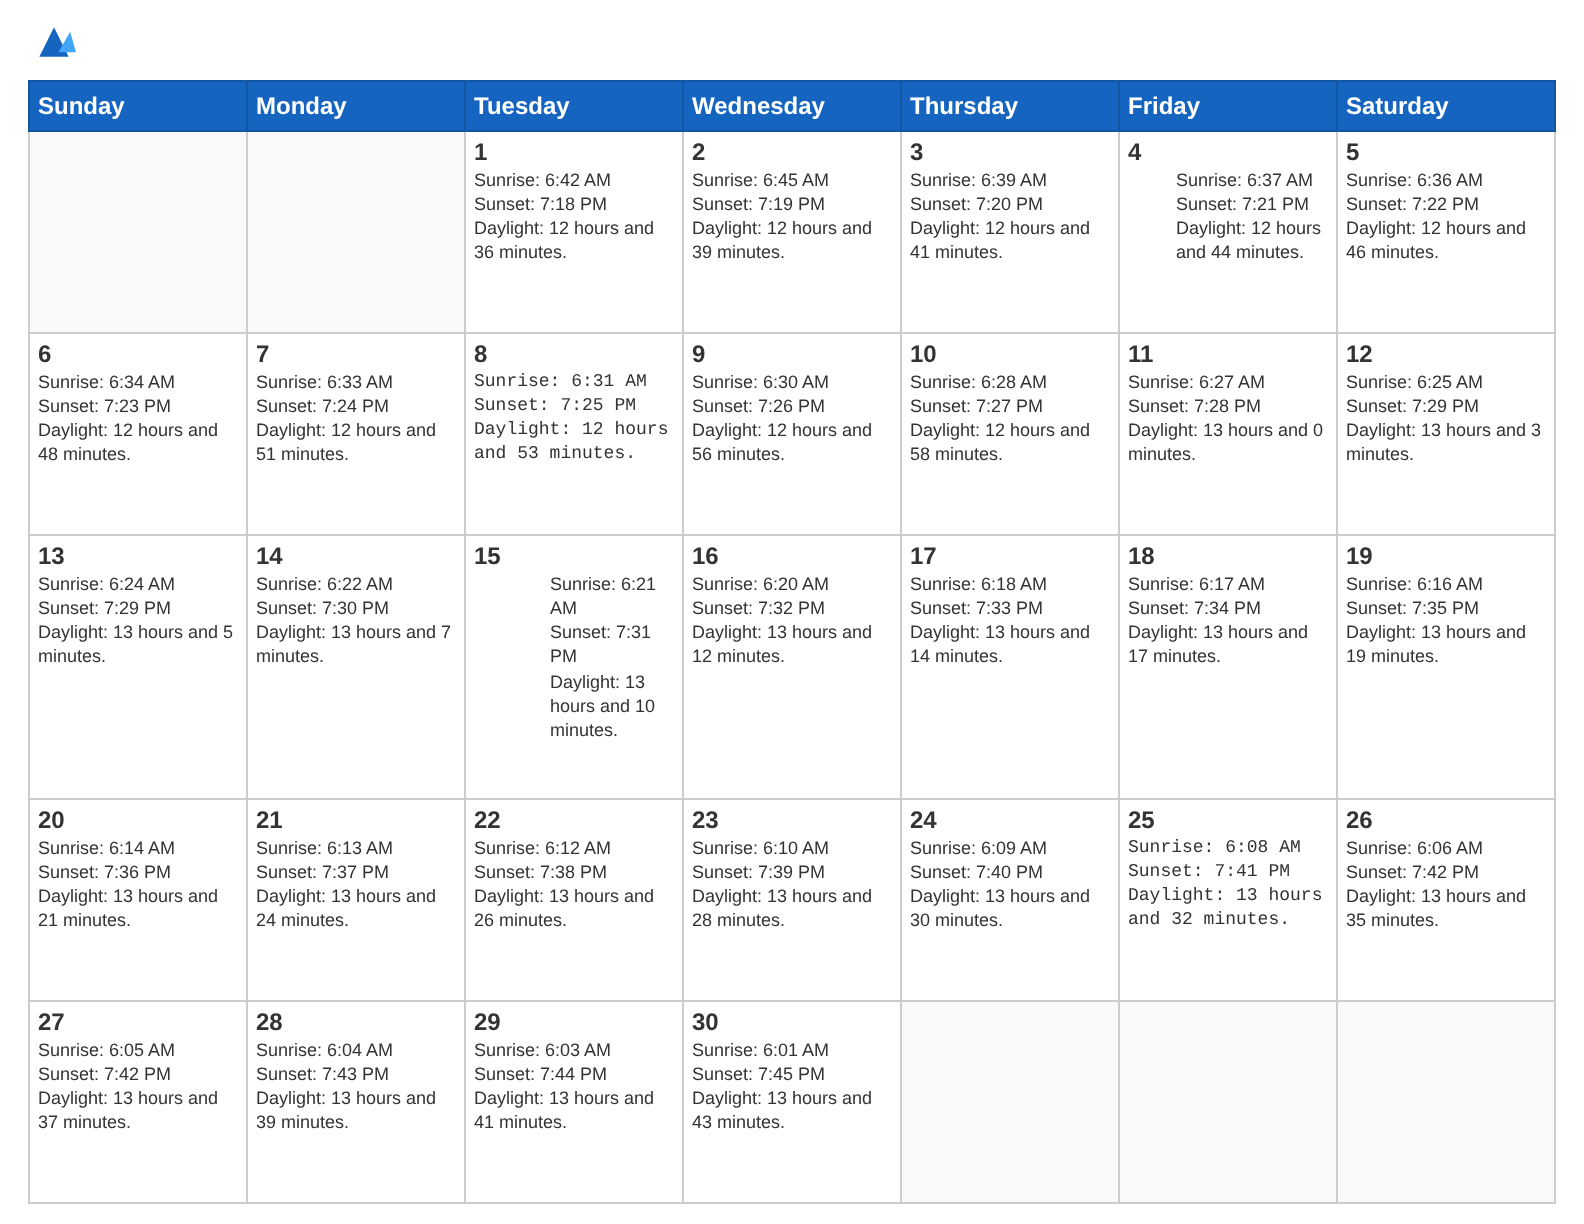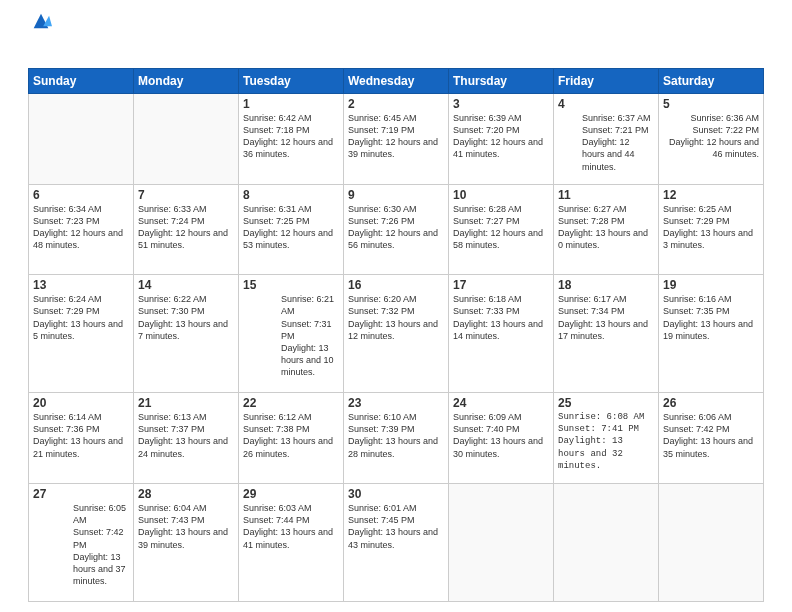--- a/index.html
+++ b/index.html
@@ -6,24 +6,23 @@
     body {
       font-family: Arial, sans-serif;
       background: #fff;
       width: 792px;
       height: 612px;
       overflow: hidden;
     }
     .page {
       width: 792px;
       height: 612px;
-      padding: 10px 28px;
+      padding: 10px 14px;
       display: flex;
       flex-direction: column;
-      gap: 28px;
     }
     .header {
       display: flex;
       justify-content: space-between;
       align-items: flex-start;
       margin-bottom: 8px;
     }
     .logo {
       display: flex;
       align-items: center;
@@ -151,41 +150,41 @@
 Daylight: 12 hours and 41 minutes.</div>
           </td>
           <td>
             <span class="day-num">4</span>
             <div class="cell-info" style="white-space: pre-line; margin-left: 24px;">Sunrise: 6:37 AM
 Sunset: 7:21 PM
 Daylight: 12 hours and 44 minutes.</div>
           </td>
           <td>
             <span class="day-num">5</span>
-            <div class="cell-info" style="white-space: pre-line; text-align: right;">Sunrise: 6:36 AM
+            <div class="cell-info" style="white-space: pre-line;">Sunrise: 6:36 AM
 Sunset: 7:22 PM
 Daylight: 12 hours and 46 minutes.</div>
           </td>
         </tr>
         <tr>
           <td>
             <span class="day-num">6</span>
             <div class="cell-info" style="white-space: pre-line;">Sunrise: 6:34 AM
 Sunset: 7:23 PM
 Daylight: 12 hours and 48 minutes.</div>
           </td>
           <td>
             <span class="day-num">7</span>
             <div class="cell-info" style="white-space: pre-line;">Sunrise: 6:33 AM
 Sunset: 7:24 PM
 Daylight: 12 hours and 51 minutes.</div>
           </td>
           <td>
             <span class="day-num">8</span>
-            <div class="cell-info" style="white-space: pre-line;">Sunrise: 6:31 AM
+            <div class="cell-info" style="white-space: pre-line; font-family: Liberation Mono, monospace;">Sunrise: 6:31 AM
 Sunset: 7:25 PM
 Daylight: 12 hours and 53 minutes.</div>
           </td>
           <td>
             <span class="day-num">9</span>
             <div class="cell-info" style="white-space: pre-line;">Sunrise: 6:30 AM
 Sunset: 7:26 PM
 Daylight: 12 hours and 56 minutes.</div>
           </td>
           <td>
@@ -291,21 +290,21 @@
           <td>
             <span class="day-num">26</span>
             <div class="cell-info" style="white-space: pre-line;">Sunrise: 6:06 AM
 Sunset: 7:42 PM
 Daylight: 13 hours and 35 minutes.</div>
           </td>
         </tr>
         <tr>
           <td>
             <span class="day-num">27</span>
-            <div class="cell-info" style="white-space: pre-line; margin-left: 40px;">Sunrise: 6:05 AM
+            <div class="cell-info" style="white-space: pre-line;">Sunrise: 6:05 AM
 Sunset: 7:42 PM
 Daylight: 13 hours and 37 minutes.</div>
           </td>
           <td>
             <span class="day-num">28</span>
             <div class="cell-info" style="white-space: pre-line;">Sunrise: 6:04 AM
 Sunset: 7:43 PM
 Daylight: 13 hours and 39 minutes.</div>
           </td>
           <td>

